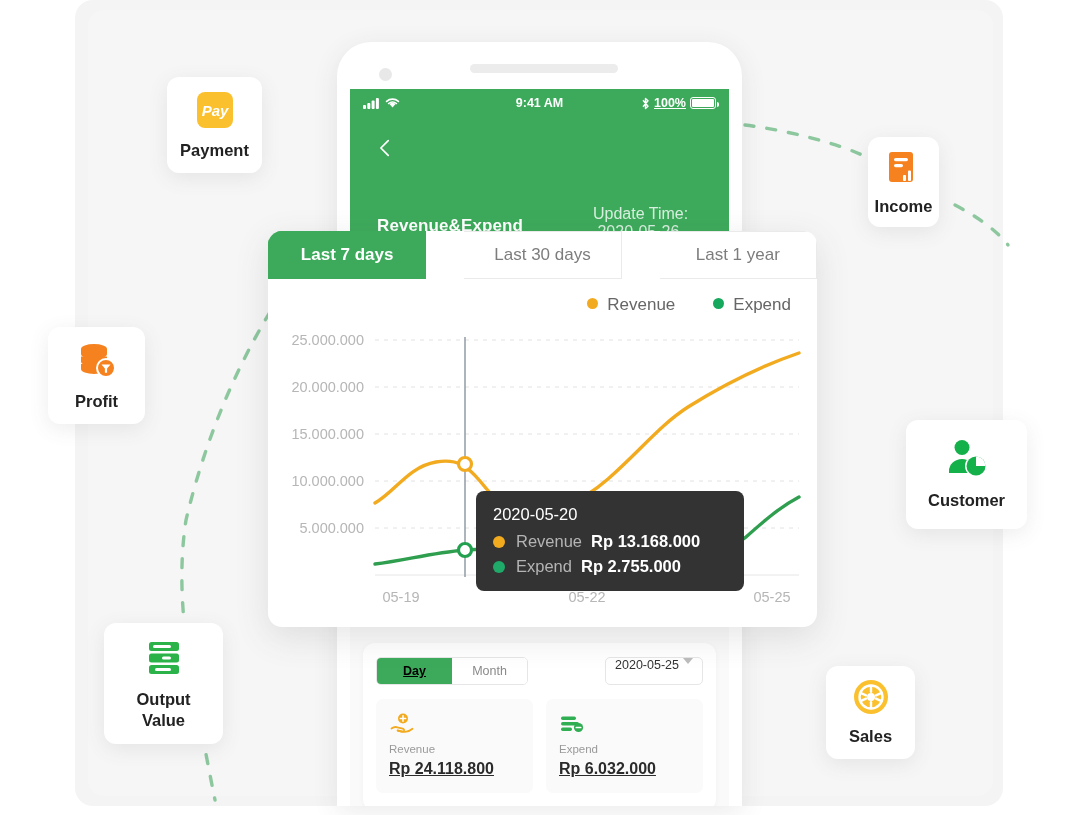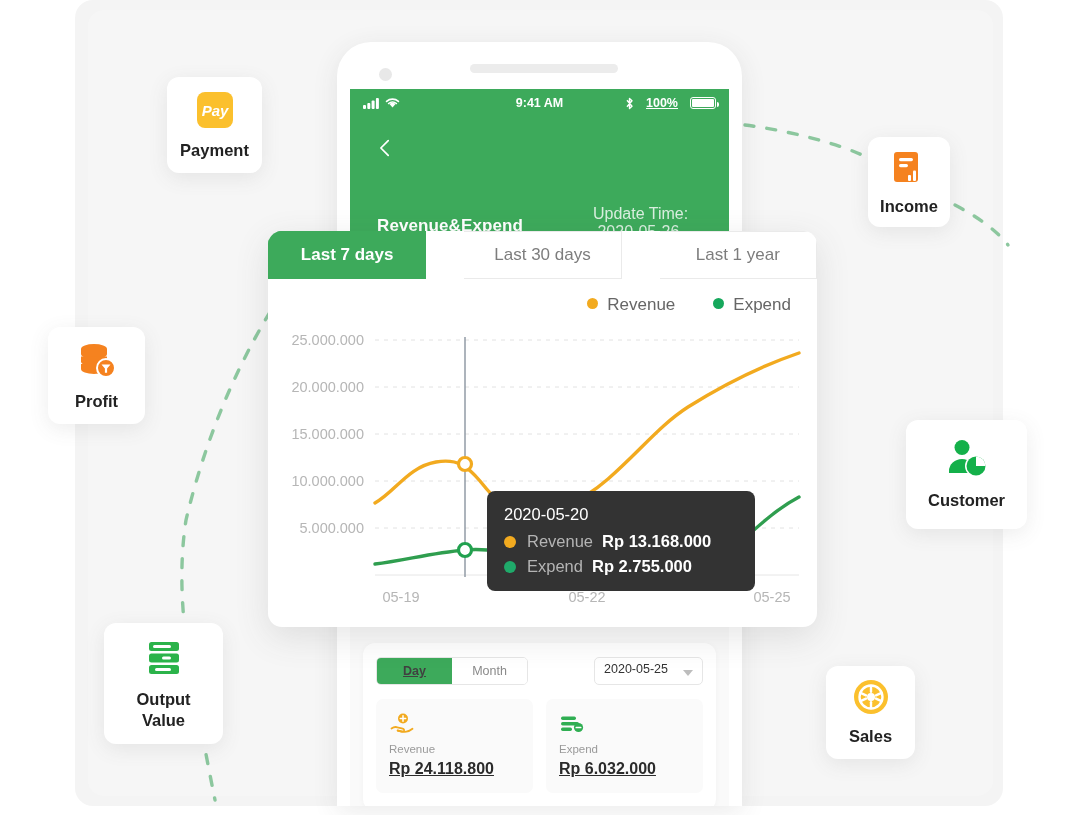--- a/index.html
+++ b/index.html
@@ -43,21 +43,21 @@
     position:absolute; left:13px; top:47px; width:379px; height:717px;
     background:#fafafa; overflow:hidden;
   }
   
   .statusbar{
     position:relative; height:28px; background:#3daa5b; color:#fff;
     display:flex;align-items:center; padding:0 13px; font-size:12.5px; font-weight:bold;text-decoration:underline;
   }
   .sb-left{display:flex;align-items:center;gap:5px;}
   .sb-center{position:absolute;left:0;right:0;text-align:center;font-size:12.5px;font-weight:bold;}
-  .sb-right{margin-left:auto;display:flex;align-items:center;gap:12px;position:relative;z-index:2;}
+  .sb-right{margin-left:auto;display:flex;align-items:center;gap:4px;position:relative;z-index:2;}
   .batt{
     width:26px;height:12px;border:1.6px solid #fff;border-radius:3px;position:relative;padding:1.4px;
   }
   .batt i{display:block;width:100%;height:100%;background:#fff;border-radius:1px;}
   .batt:after{content:"";position:absolute;right:-4px;top:3.5px;width:2.5px;height:5px;background:#fff;border-radius:0 2px 2px 0;}
 
   
   .app-header{
     background:#3daa5b; height:141px; position:relative; padding:0 27px;
   }
@@ -79,24 +79,24 @@
     box-shadow:0 1px 6px rgba(0,0,0,.04);
   }
   .seg-row{display:flex;align-items:center;justify-content:space-between;margin-bottom:14px;}
   .seg{
     display:flex; border:1px solid #e6e6e6; border-radius:5px; overflow:hidden; height:28px;
   }
   .seg div{
     display:flex;align-items:center;justify-content:center;
     width:75px;font-size:12.5px;color:#8a8a8a; background:#fff; cursor:pointer;
   }
-  .seg div.on{background:#3daa5b;color:#404040;font-weight:bold;text-decoration:underline;}
+  .seg div.on{background:#3daa5b;color:#000000;font-weight:bold;text-decoration:underline;}
   .datepick{
-    display:flex;align-items:flex-end;gap:15px;
-    border:1px solid #e6e6e6;border-radius:5px;height:28px;padding:8px 9px;
+    display:flex;align-items:flex-start;gap:4px;
+    border:1px solid #e6e6e6;border-radius:5px;height:28px;padding:0 9px;
     font-size:12.5px;color:#333;background:#fff;
   }
   .caret{width:0;height:0;border-left:5px solid transparent;border-right:5px solid transparent;border-top:6px solid #bdbdbd;}
   .kpis{display:flex;gap:13px;}
   .kpi{
     flex:1;background:#fafafa;border-radius:7px;padding:12px 13px 15px;
   }
   .kpi .kicon{height:26px;margin-bottom:6px;}
   .kpi .klab{font-size:11.5px;color:#9a9a9a;margin-bottom:5px;}
   .kpi .kval{font-size:16px;color:#2b2b2b;font-weight:bold;text-decoration:underline;}
@@ -120,42 +120,42 @@
   .legend{
     display:flex;justify-content:flex-end;gap:38px; padding:16px 26px 0 0;
     font-size:17px;color:#666;
   }
   .legend span.d{display:inline-block;width:11px;height:11px;border-radius:50%;margin-right:9px;vertical-align:1px;}
 
   .plot-wrap{position:relative;width:549px;height:300px;}
   .plot-svg{position:absolute;left:0;top:0;}
 
   .tooltip{
-    position:absolute; left:219px; top:176px; width:268px;
+    position:absolute; left:208px; top:176px; width:268px;
     background:#333333; border-radius:8px; padding:14px 17px 15px;
   }
   .tt-date{color:#fff;font-size:16.5px;margin-bottom:8px;}
   .tt-row{display:flex;align-items:center;font-size:16.5px;margin-top:6px;}
   .tt-dot{width:12px;height:12px;border-radius:50%;margin-right:11px;flex:none;}
   .tt-name{color:#b4b4b4;margin-right:9px;}
   .tt-val{color:#ffffff;font-weight:bold;}
 
   
   .fcard{
     position:absolute; background:#fff; border-radius:12px;
     box-shadow:0 5px 20px rgba(90,90,90,.11);
     display:flex;flex-direction:column;align-items:center;justify-content:center;
   }
   .fcard .flabel{font-size:16.5px;color:#222;font-weight:bold;text-align:center;line-height:1.25;}
   .fcard .ficon{margin-bottom:10px;display:flex;align-items:center;justify-content:center;}
 
   #card-payment{left:167px; top:77px; width:95px; height:96px;}
   #card-profit {left:48px;  top:327px;width:97px; height:97px;}
   #card-output {left:104px; top:623px;width:119px;height:121px;}
-  #card-income {left:868px; top:137px;width:82px; height:90px;}
+  #card-income {left:868px; top:137px;width:71px; height:90px;}
   #card-customer{left:906px;top:420px;width:121px;height:109px;}
   #card-sales  {left:826px; top:666px;width:89px; height:93px;}
 </style>
 </head>
 <body>
 
 <div id="stage">
 
   <div class="bg-panel"></div>
   <div class="bg-panel-inner"></div>

